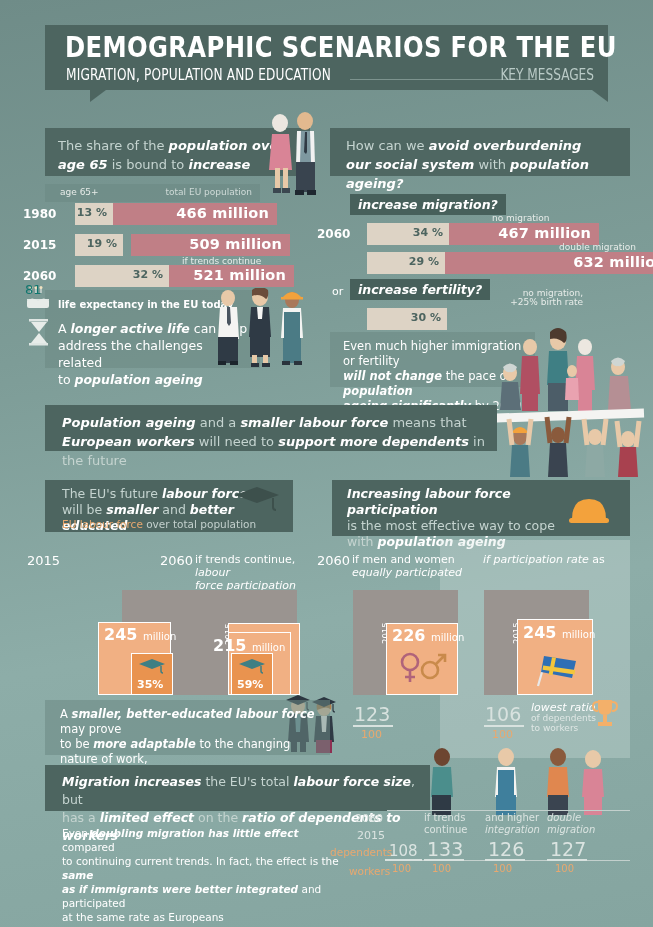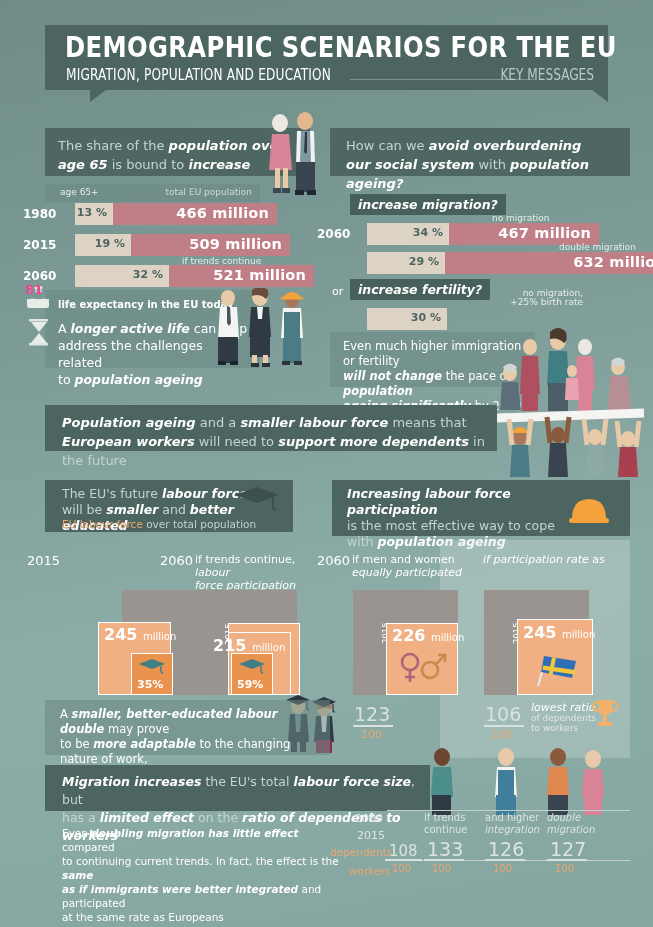--- a/index.html
+++ b/index.html
@@ -121,51 +121,51 @@
     <div class="bar-beige" style="width:38px;">
       <div class="bar-pct">13 %</div>
     </div>
     <div class="bar-rose" style="left:38px;width:164px;">
       <div class="bar-val">466 million</div>
     </div>
   </div>
 
   <div class="bar-year abs" style="left:23px;top:238px;">2015</div>
   <div class="abs bar-row" style="left:58px;top:234px;width:215px;">
-    <div class="bar-beige" style="width:56px;">
+    <div class="bar-beige" style="width:48px;">
       <div class="bar-pct">19 %</div>
     </div>
     <div class="bar-rose" style="left:56px;width:159px;">
       <div class="bar-val">509 million</div>
     </div>
   </div>
 
   <div class="cap" style="left:182px;top:256px;color:#e7ece9;">if trends continue</div>
   <div class="bar-year abs" style="left:23px;top:269px;">2060</div>
   <div class="abs bar-row" style="left:58px;top:265px;width:219px;">
     <div class="bar-beige" style="width:94px;">
       <div class="bar-pct">32 %</div>
     </div>
-    <div class="bar-rose" style="left:94px;width:125px;padding-left:20px;">
+    <div class="bar-rose" style="left:94px;width:125px;">
       <div class="bar-val">521 million</div>
     </div>
   </div>
 
   <div class="abs panel-soft" style="left:45px;top:290px;width:215px;height:78px;"></div>
   <div class="abs" style="left:25px;top:285px;width:28px;height:30px;">
     <svg width="28" height="30" viewBox="0 0 28 30">
       <path d="M6 8 v-5 M11 8 v-5 M16 8 v-5" stroke="#dfe6e3" stroke-width="1.2" fill="none"></path>
       <circle cx="6" cy="2.5" r="1.5" fill="#f0e2c0"></circle>
         <circle cx="11" cy="2.5" r="1.5" fill="#f0e2c0"></circle>
         <circle cx="16" cy="2.5" r="1.5" fill="#f0e2c0"></circle>
       <rect x="2" y="14" width="22" height="9" rx="2" fill="#e7ece9"></rect>
       <path d="M2 16 q5 -5 11 0 q6 -5 11 0 v-2 H2 Z" fill="#dfe6e3"></path>
     </svg>
   </div>
-  <div class="abs" style="left:25px;top:282px;font-size:13px;font-weight:bold;color:#ec4899;">81</div>
+  <div class="abs" style="left:25px;top:282px;font-size:13px;font-weight:normal;color:#0f766e;">81</div>
   <div class="abs" style="left:58px;top:299px;font-size:10px;font-weight:bold;color:#ffffff;">life expectancy in the EU today</div>
   <div class="abs" style="left:26px;top:318px;width:26px;height:30px;">
     <svg width="26" height="30" viewBox="0 0 26 30">
       <rect x="3" y="1" width="19" height="2.5" fill="#dfe6e3"></rect>
       <rect x="3" y="25" width="19" height="2.5" fill="#dfe6e3"></rect>
       <path d="M5 4 h16 l-8 10 Z" fill="#e7ece9"></path>
       <path d="M13 15 l8 10 H5 Z" fill="#e7ece9"></path>
     </svg>
   </div>
   <div class="abs txt" style="left:58px;top:320px;width:190px;">
@@ -426,21 +426,21 @@
       <path d="M32 12 L44 7 L56 12 L44 17 Z" fill="#2b3640"></path>
       <path d="M53 14 v6 q0 2 2 2" stroke="#2b3640" stroke-width="1.2" fill="none"></path>
       <path d="M36 26 h16 l2 26 H34 Z" fill="#2f3a45"></path>
       <path d="M41 26 h6 l-1 16 h-4 Z" fill="#f4f4f2"></path>
       <rect x="36" y="50" width="16" height="13" fill="#8e2f52"></rect>
     </svg>
   </div>
 
   <div class="abs panel-soft" style="left:45px;top:700px;width:285px;height:55px;">
     <div class="abs txt" style="left:15px;top:7px;width:265px;font-size:11.5px;line-height:15px;">
-      <span>A </span><em>smaller, better-educated labour double</em><span> may prove</span><br>
+      <span>A </span><em>smaller, better-educated labour force</em><span> may prove</span><br>
       <span>to be </span><em>more adaptable</em><span> to the changing nature of work,</span><br>
       <span>automation and artificial intelligence</span>
     </div>
   </div>
 
   <div class="abs band" style="left:45px;top:765px;width:385px;height:46px;">
     <div class="abs lead" style="left:17px;top:8px;width:365px;font-size:12.5px;line-height:18px;">
       <b>Migration increases</b><span> the EU's total </span><b>labour force size</b><span>, but</span><br>
       <span>has a </span><b>limited effect</b><span> on the </span><b>ratio of dependents to workers</b>
     </div>

